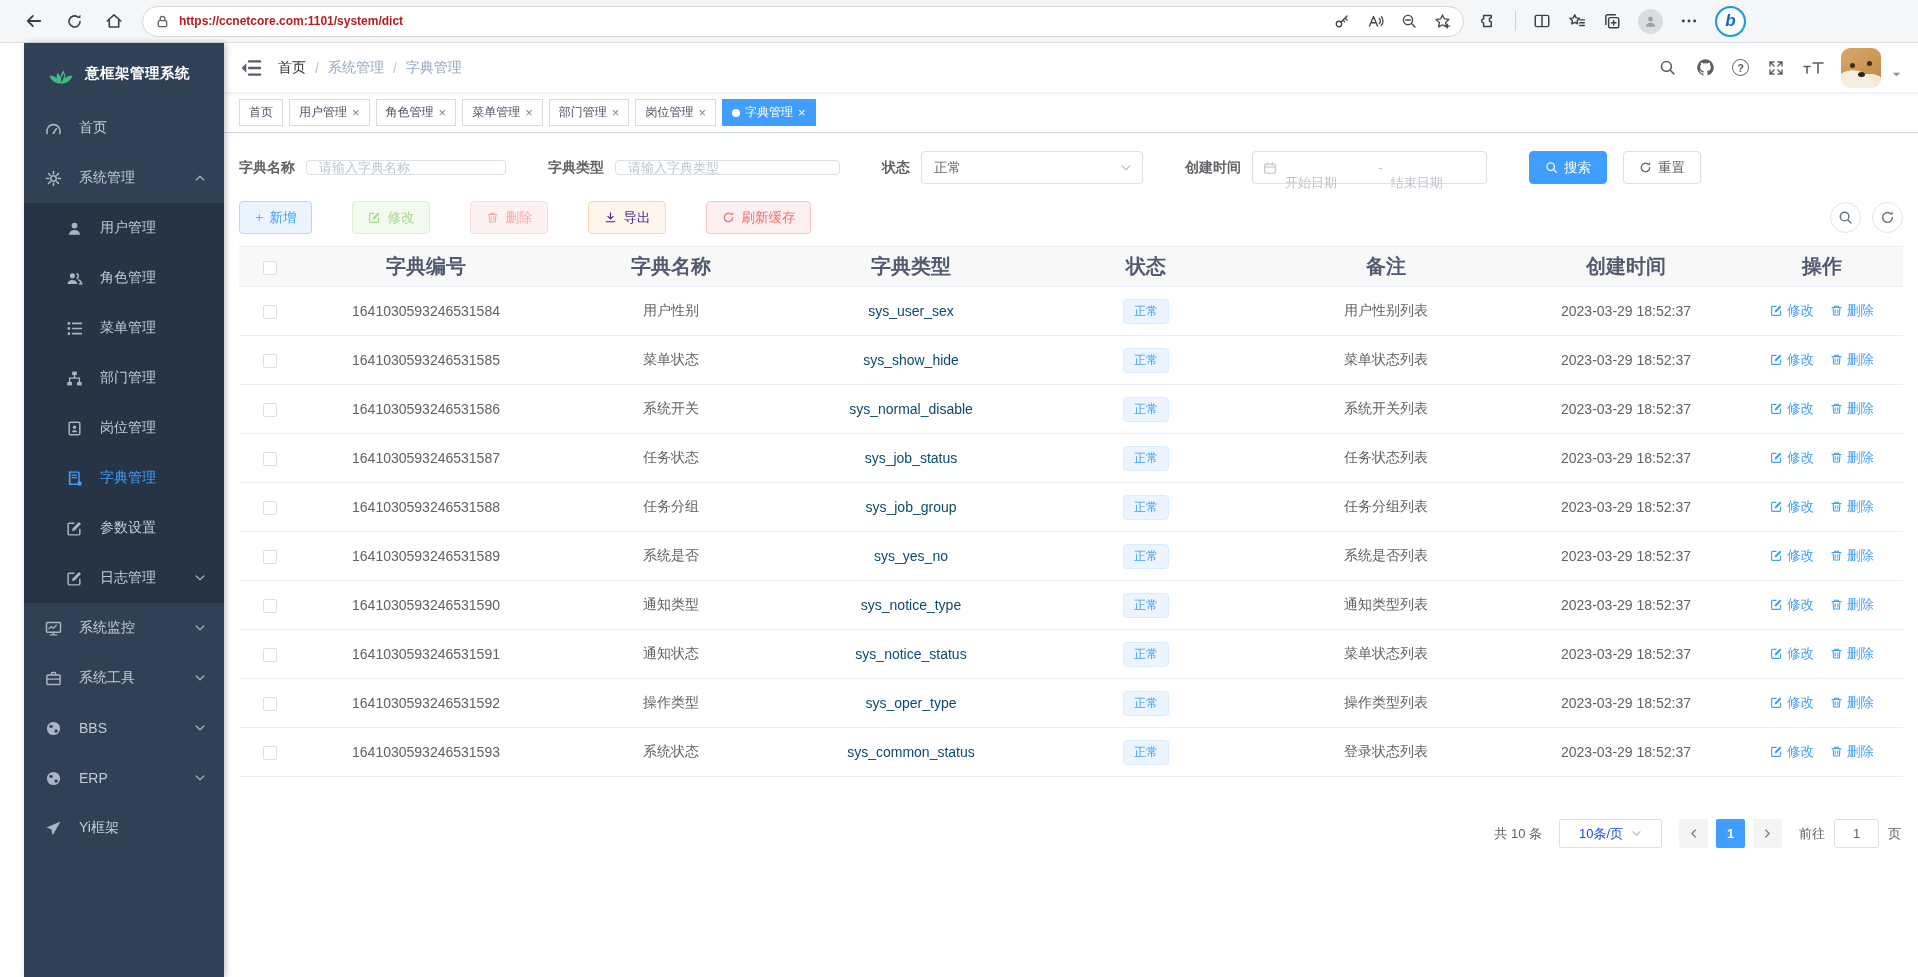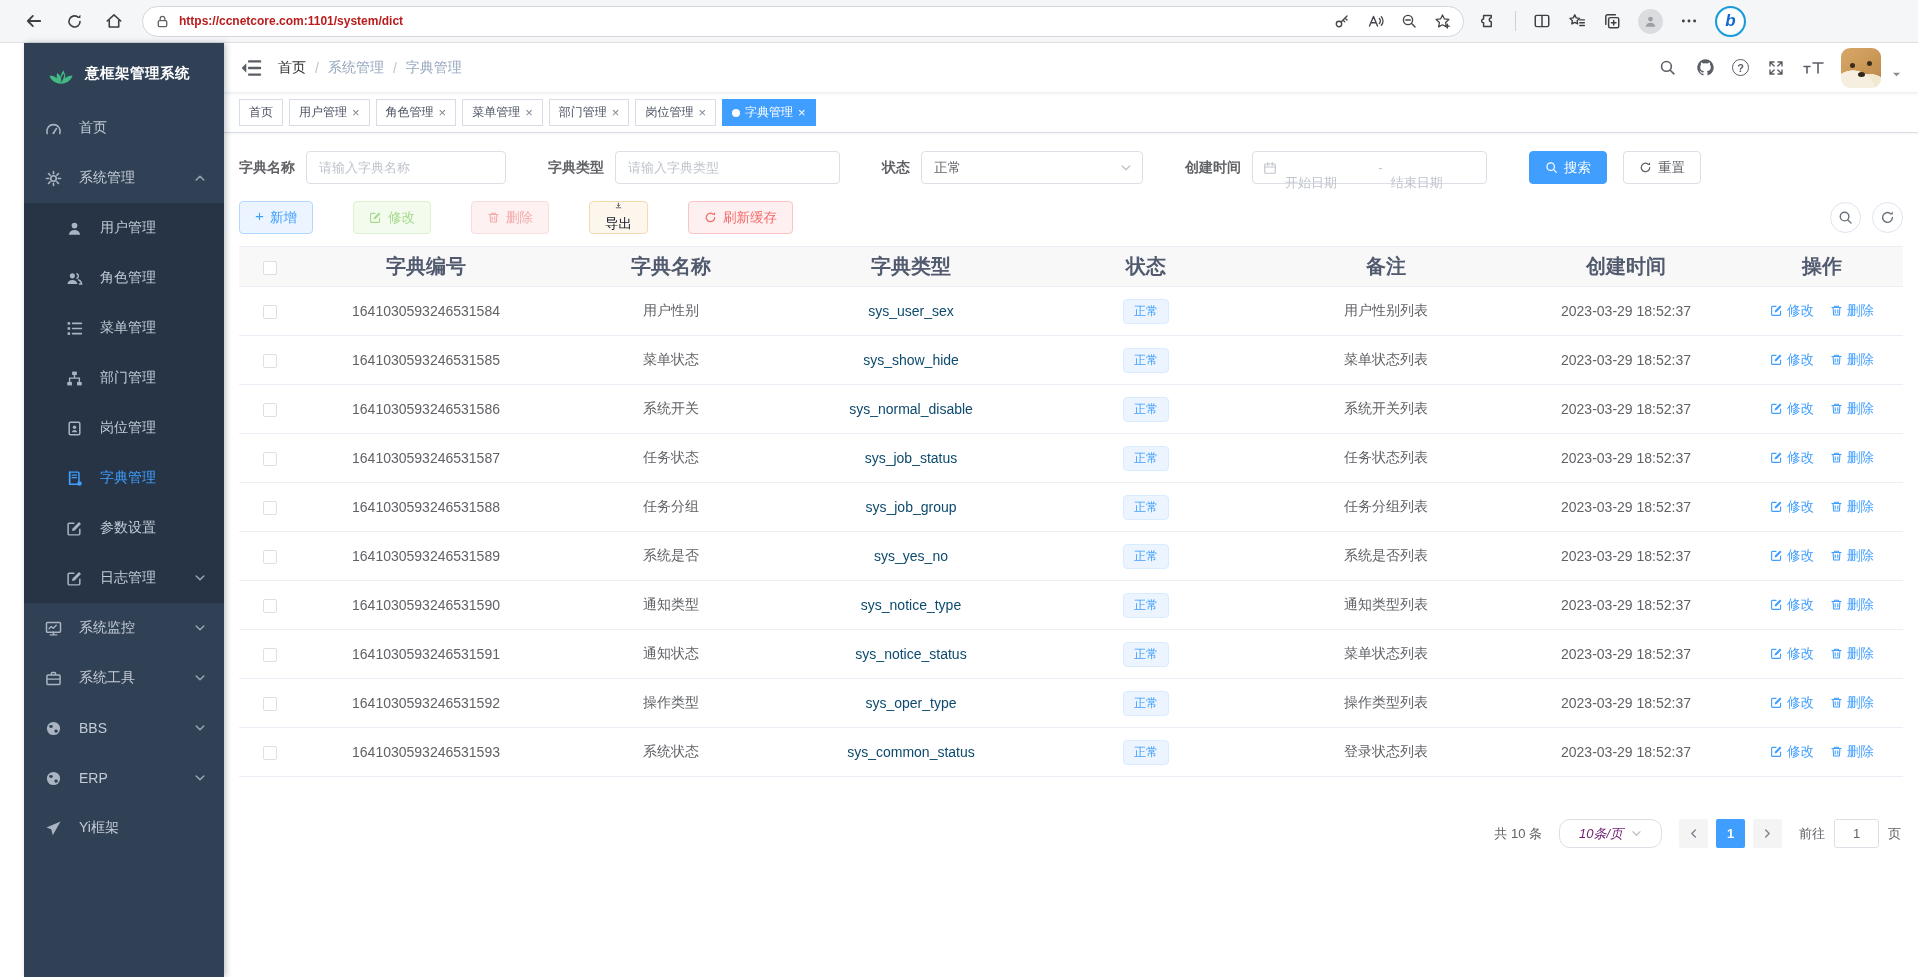--- a/index.html
+++ b/index.html
@@ -73,44 +73,44 @@
   .tag-tab .close { font-size:13px; color:#7d8494; line-height:1; }
   .tag-tab.active { background:#409eff; border-color:#409eff; color:#fff; }
   .tag-tab.active .close { color:#fff; }
   .tab-dot { width:8px; height:8px; border-radius:50%; background:#fff; display:inline-block; }
 
   
   .content { padding:18px 15px 0; flex:1; }
 
   .filter-row { display:flex; align-items:center; }
   .f-label { font-size:14px; font-weight:bold; color:#606266; margin-right:11px; white-space:nowrap; }
-  .f-input { height:33px; border:1px solid #dcdfe6; border-radius:4px; padding:0 12px;
+  .f-input { height:15px; border:1px solid #dcdfe6; border-radius:4px; padding:0 12px;
     font-size:13px; color:#606266; outline:none; font-family:inherit; }
   .f-input::placeholder { color:#bfc4cc; }
   .grp { display:flex; align-items:center; margin-right:42px; }
   .select-box { width:222px; height:33px; border:1px solid #dcdfe6; border-radius:4px;
     display:flex; align-items:center; padding:0 10px 0 12px; font-size:13.5px; color:#606266; cursor:pointer; }
   .select-box .chev { margin-left:auto; width:12px; height:12px; color:#c0c4cc; }
   .date-box { width:235px; height:33px; border:1px solid #dcdfe6; border-radius:4px;
     display:flex; align-items:center; padding:0 10px; font-size:13px; color:#bfc4cc; gap:8px; }
   .date-box .cal { width:14px; height:14px; color:#c0c4cc; flex:none; }
   .date-ph { flex:1; text-align:left;margin-top:31px; }
   .btn { height:33px; border-radius:4px; display:inline-flex; align-items:center; gap:6px;
     padding:0 15px; font-size:13.5px; cursor:pointer; border:1px solid transparent; background:#fff;
-    font-family:Liberation Mono, monospace; white-space:nowrap; }
+    font-family:Liberation Serif, serif; white-space:nowrap; }
   .btn .bic { width:13px; height:13px; }
   .btn-primary { background:#409eff; border-color:#409eff; color:#fff; }
   .btn-plain   { border-color:#dcdfe6; color:#606266; }
 
   .toolbar-row { display:flex; align-items:center; margin-top:17px; }
   .tb-gap { margin-right:40px; }
   .btn-add    { background:#ecf5ff; border-color:#b3d8ff; color:#409eff; }
   .btn-edit   { background:#f3fbee; border-color:#dcf1cf; color:#a6d98b; }
   .btn-del    { background:#fdf1f1; border-color:#fadcdc; color:#f3a9a9; }
-  .btn-export { background:#fdf6ec; border-color:#f5dab1; color:#0f172a;flex-direction:column; }
+  .btn-export { background:#fdf6ec; border-color:#f5dab1; color:#4c1d95; }
   .btn-cache  { background:#fef0f0; border-color:#fbc4c4; color:#f56c6c; }
   .toolbar-right { margin-left:auto; display:flex; gap:11px; }
   .circ-btn { width:31px; height:31px; border-radius:50%; border:1px solid #e0e3f0; background:#fff;
     display:flex; align-items:center; justify-content:center; color:#68707e; cursor:pointer; }
 
   
   .tbl { margin-top:12px; border-top:1px solid #ebeef5; }
   .trow, .thead { display:grid; grid-template-columns:62px 250px 240px 240px 230px 250px 230px 1fr;
     align-items:center; border-bottom:1px solid #ebeef5; }
   .thead { background:#f8f8f9; height:40px; font-weight:bold; color:#515a6e; font-size:20px; }
@@ -123,22 +123,22 @@
     background:#ecf5ff; border:1px solid #d9ecff; color:#409eff; border-radius:4px; }
   .oplink { color:#409eff; font-size:13.5px; display:inline-flex; align-items:center; gap:4px;
     cursor:pointer; text-decoration:none; }
   .oplink .oic { width:13px; height:13px; }
   .oplink + .oplink { margin-left:12px; }
 
   
   .pager { display:flex; align-items:center; justify-content:flex-end; margin-top:42px; padding-right:2px;
     font-size:13px; color:#606266; }
   .pg-total { margin-right:17px; }
-  .pg-size { width:103px; height:29px; border:1px solid #dcdfe6; border-radius:11px; display:flex;
-    align-items:center; justify-content:center; gap:8px; color:#701a75; margin-right:17px; cursor:pointer;font-style:italic; }
+  .pg-size { width:103px; height:29px; border:1px solid #dcdfe6; border-radius:2px; display:flex;
+    align-items:center; justify-content:center; gap:8px; color:#1d4ed8; margin-right:17px; cursor:pointer; }
   .pg-size .chev { width:11px; height:11px; color:#c0c4cc; }
   .pg-btn { width:29px; height:29px; border-radius:2px; background:#f4f4f5; color:#7d828a;
     display:flex; align-items:center; justify-content:center; margin-right:8px; cursor:pointer; }
   .pg-btn .chev { width:11px; height:11px; }
   .pg-btn.prev .chev { transform:rotate(90deg); }
   .pg-btn.next .chev { transform:rotate(-90deg); }
   .pg-cur { background:#409eff; color:#fff; font-weight:bold; font-size:13px; }
   .pg-goto { margin:0 9px 0 9px; }
   .pg-input { width:45px; height:29px; border:1px solid #dcdfe6; border-radius:3px; text-align:center;
     font-size:13px; color:#606266; outline:none; font-family:inherit; }

